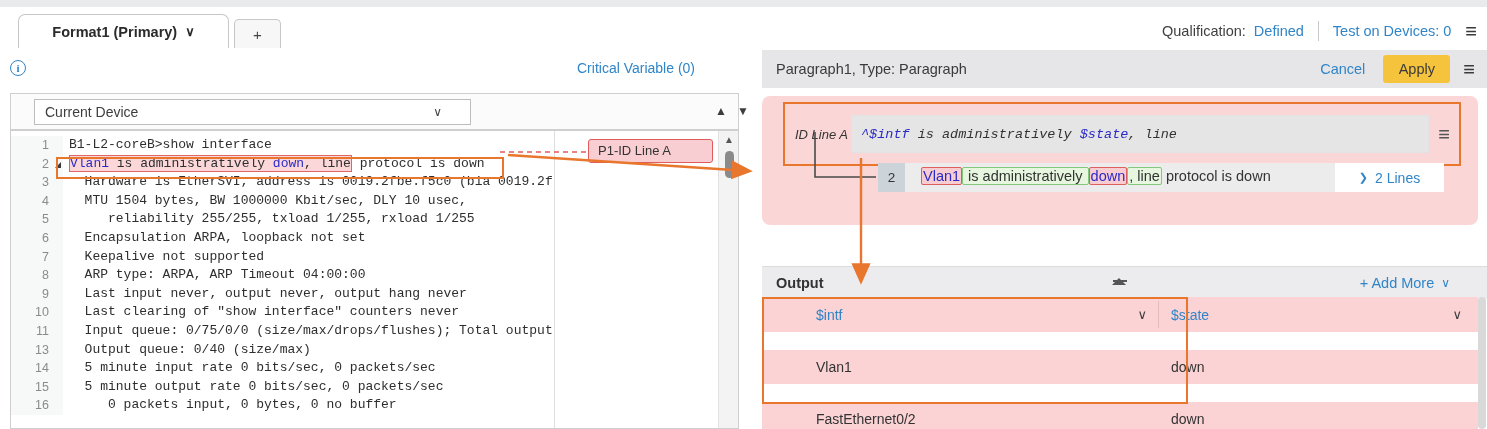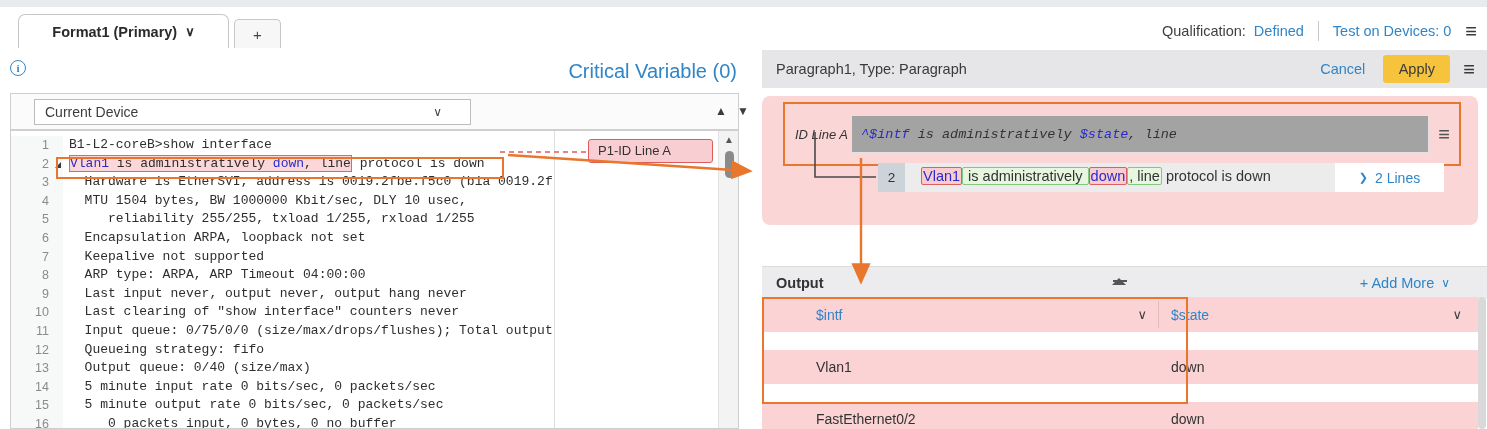--- a/index.html
+++ b/index.html
@@ -20,21 +20,21 @@
   #topright { right:10px; top:20px; height:22px; display:flex; align-items:center; gap:14px; font-size:14.5px; }
   #topright .lbl { color:#3f3f3f; }
   .blue { color:#2f85c8; }
   .vdiv { width:1px; height:20px; background:#c9c9c9; }
   .hamburger { font-size:20px; color:#3a3a3a; line-height:20px; cursor:pointer; }
 
   
   #info-icon { left:10px; top:60px; width:16px; height:16px; border:1.5px solid #2f85c8;
     border-radius:50%; color:#2f85c8; font-size:11px; font-weight:bold;
     display:flex; align-items:center; justify-content:center; cursor:pointer; font-family:"Liberation Serif",serif; }
-  #critical-variable { right:750px; top:60px; font-size:20px; cursor:pointer; }
+  #critical-variable { right:792px; top:60px; font-size:14px; cursor:pointer; }
 
   #toolbar { left:10px; top:93px; width:729px; height:37px; background:#fbfbfb; border:1px solid #cfcfcf; }
   #device-select { position:absolute; left:23px; top:5px; width:437px; height:26px; background:#fff;
     border:1px solid #bdbdbd; display:flex; align-items:center; font-size:14px; color:#3d3d3d; cursor:pointer; }
   #device-select .txt { padding-left:10px; flex:1; }
   #device-select .chev { padding-right:28px; font-size:12px; color:#444; }
   #search-box { position:absolute; left:455px; top:5px; width:240px; height:26px; background:#fff;
     border:1px solid #bdbdbd; display:flex; align-items:center; }
   #search-box input { flex:1; border:none; outline:none; font-size:13.5px; font-style:italic;
     color:#555; padding:0 6px; background:transparent; font-family:"Liberation Sans",sans-serif;}
@@ -73,21 +73,21 @@
   #rp-title { flex:1; font-size:14.5px; color:#3a3a3a; }
   #cancel-btn { font-size:14.5px; cursor:pointer; margin-right:18px; }
   #apply-btn { width:67px; height:28px; background:#f6c33c; border-radius:3px;
     display:flex; align-items:center; justify-content:center; font-size:14.5px; color:#3a3a3a; cursor:pointer; }
   #rp-header .hamburger { margin-left:13px; }
 
   #pink-section { left:762px; top:96px; width:716px; height:129px; background:#fbd6d7; border-radius:8px; }
   #idline-row { position:absolute; left:21px; top:6px; width:678px; height:64px;
     border:2px solid #e8762d; display:flex; align-items:center;font-style:italic; }
   #idline-label { width:56px; margin-left:10px; font-size:13px; color:#333; line-height:15px; }
-  #idline-input { flex:1; height:38px; background:#a3a3a3; border:1px solid #e3e3e3;
+  #idline-input { flex:1; height:38px; background:#e5e5e5; border:1px solid #e3e3e3;
     font-family:"Liberation Mono","DejaVu Sans Mono",monospace; font-size:13.5px;
     display:flex; align-items:center; padding-left:9px; white-space:pre; cursor:text; }
   #idline-drag { width:30px; text-align:center; color:#555; }
 
   #match-row { position:absolute; left:116px; top:67px; height:29px; display:flex; align-items:stretch; }
   #match-lineno { width:27px; background:#ccd3d9; display:flex; align-items:center;
     justify-content:center; font-size:13.5px; color:#333; }
   #match-text { width:430px; background:#ececec; font-size:14.5px; line-height:27px;
     padding-left:16px; white-space:pre; overflow:hidden; }
   .m-red { background:#f8cdd2; border:1px solid #dd5f5f; border-radius:2px; color:#2a2ac8; padding:0 1px;}
@@ -199,24 +199,20 @@
       </div>
     <div class="code-line">
         <div class="gutter">10</div>
         <div class="ctext">  Last clearing of "show interface" counters never</div>
       </div>
     <div class="code-line">
         <div class="gutter">11</div>
         <div class="ctext">  Input queue: 0/75/0/0 (size/max/drops/flushes); Total output</div>
       </div>
     <div class="code-line">
-        <div class="gutter">12</div>
-        <div class="ctext">  Queueing strategy: fifo</div>
-      </div>
-    <div class="code-line">
         <div class="gutter">13</div>
         <div class="ctext">  Output queue: 0/40 (size/max)</div>
       </div>
     <div class="code-line">
         <div class="gutter">14</div>
         <div class="ctext">  5 minute input rate 0 bits/sec, 0 packets/sec</div>
       </div>
     <div class="code-line">
         <div class="gutter">15</div>
         <div class="ctext">  5 minute output rate 0 bits/sec, 0 packets/sec</div>

